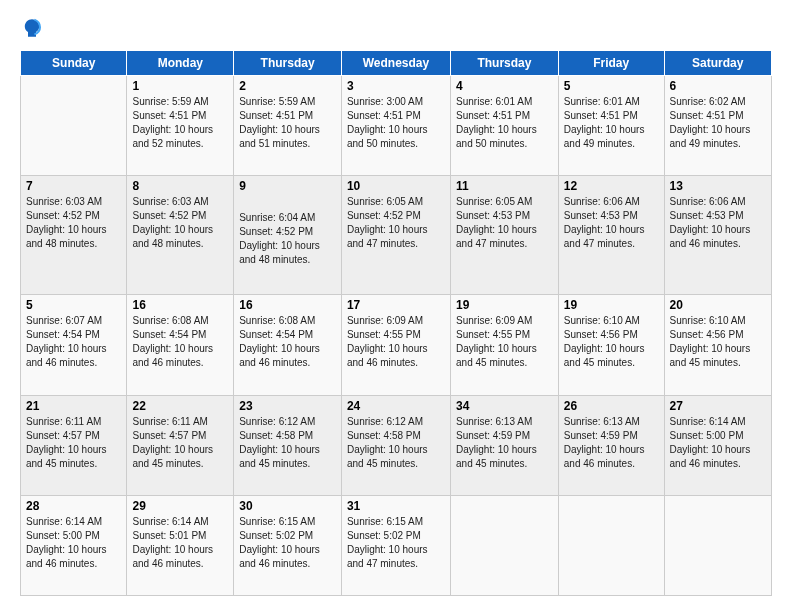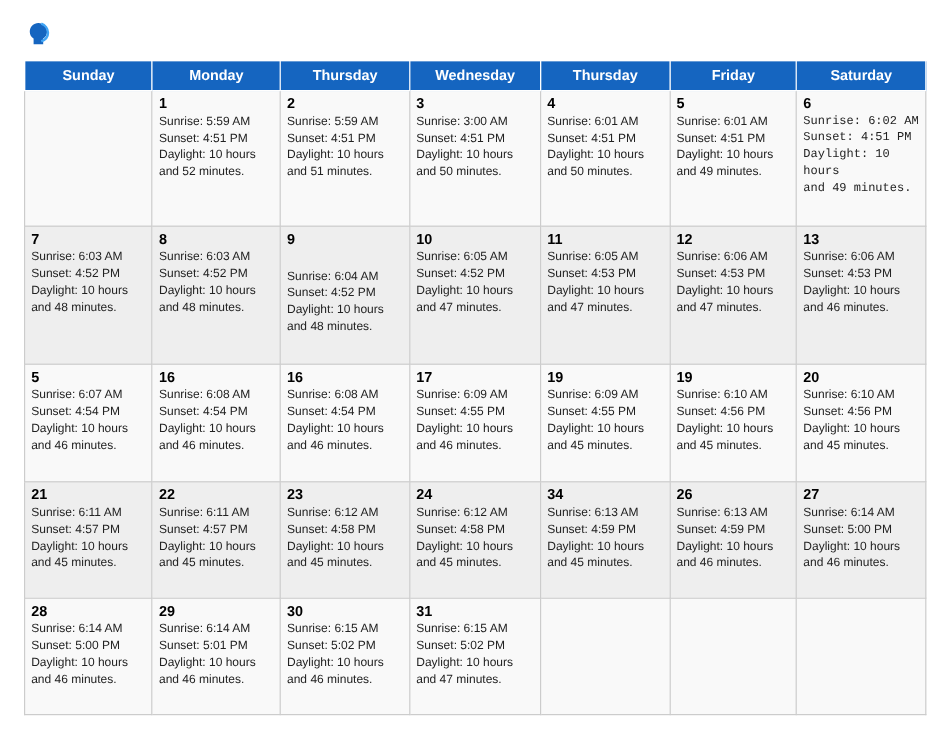--- a/index.html
+++ b/index.html
@@ -160,21 +160,21 @@
           </td>
           <td>
             <span class="day-number">5</span>
             <div class="day-info" style="white-space: pre-line;">Sunrise: 6:01 AM
 Sunset: 4:51 PM
 Daylight: 10 hours
 and 49 minutes.</div>
           </td>
           <td>
             <span class="day-number">6</span>
-            <div class="day-info" style="white-space: pre-line; font-family: Liberation Mono, monospace;">Sunrise: 6:02 AM
+            <div class="day-info" style="white-space: pre-line;">Sunrise: 6:02 AM
 Sunset: 4:51 PM
 Daylight: 10 hours
 and 49 minutes.</div>
           </td>
         </tr>
         <tr>
           <td>
             <span class="day-number">7</span>
             <div class="day-info" style="white-space: pre-line;">Sunrise: 6:03 AM
 Sunset: 4:52 PM

